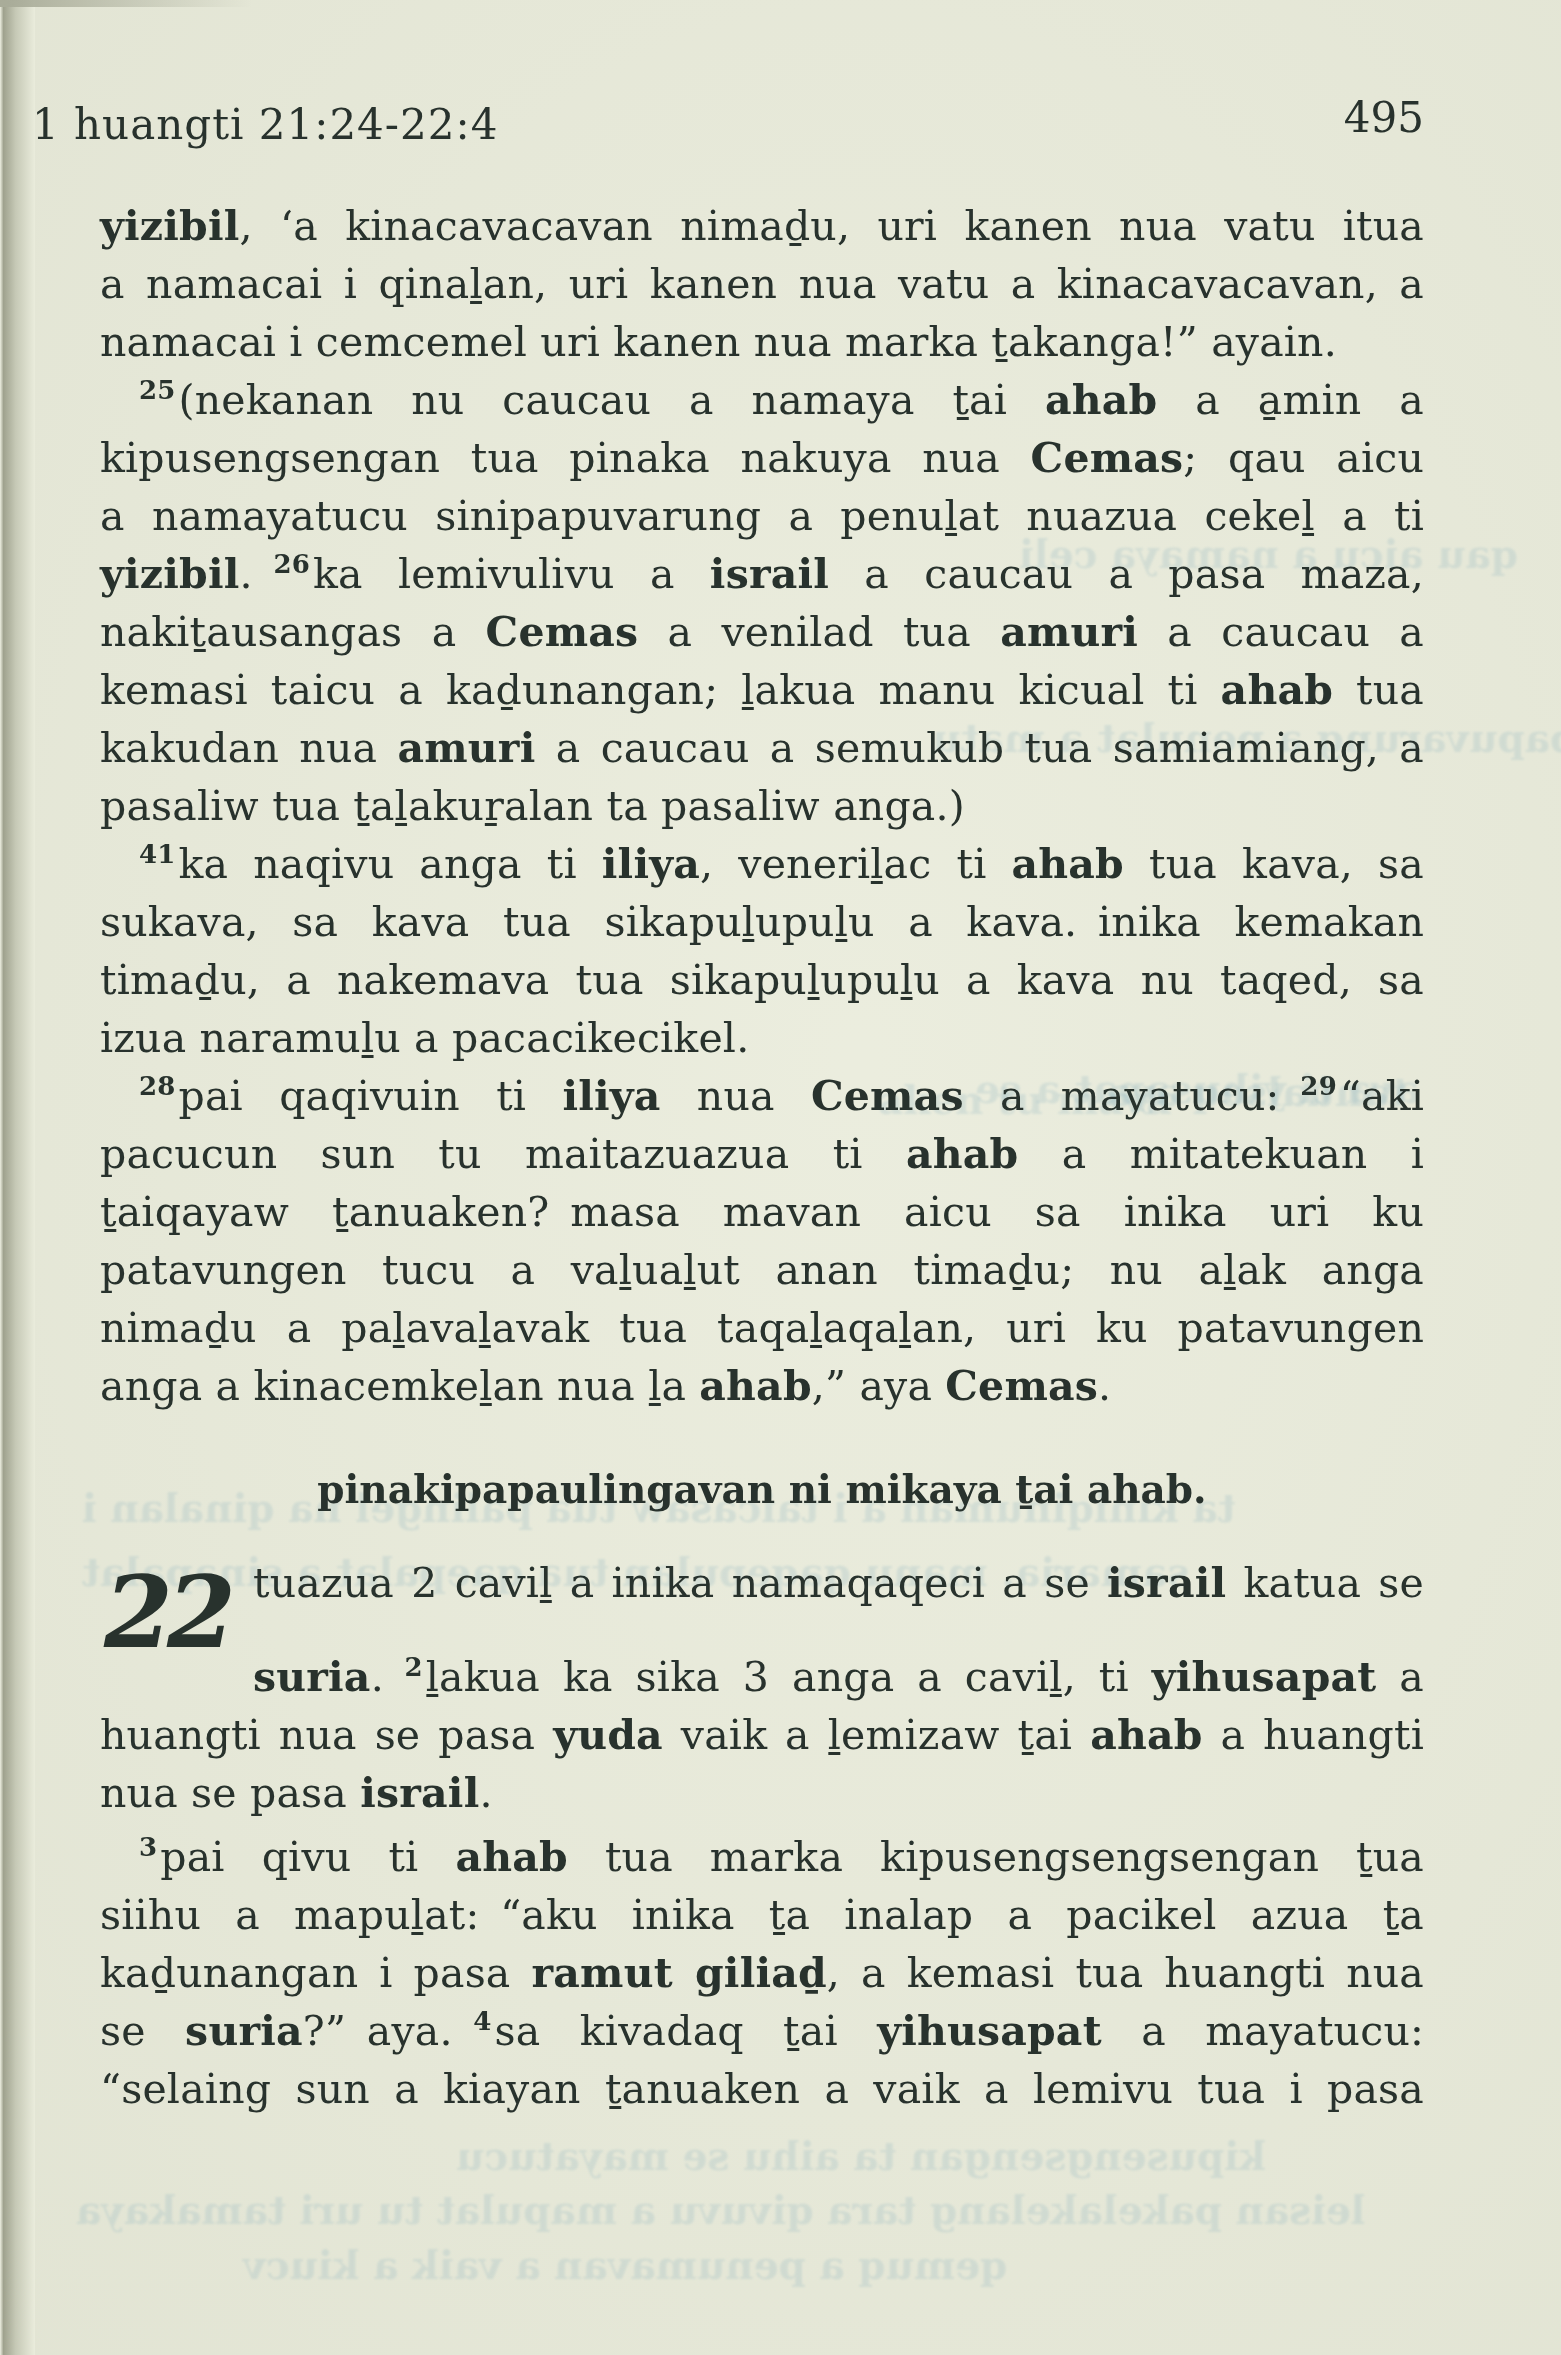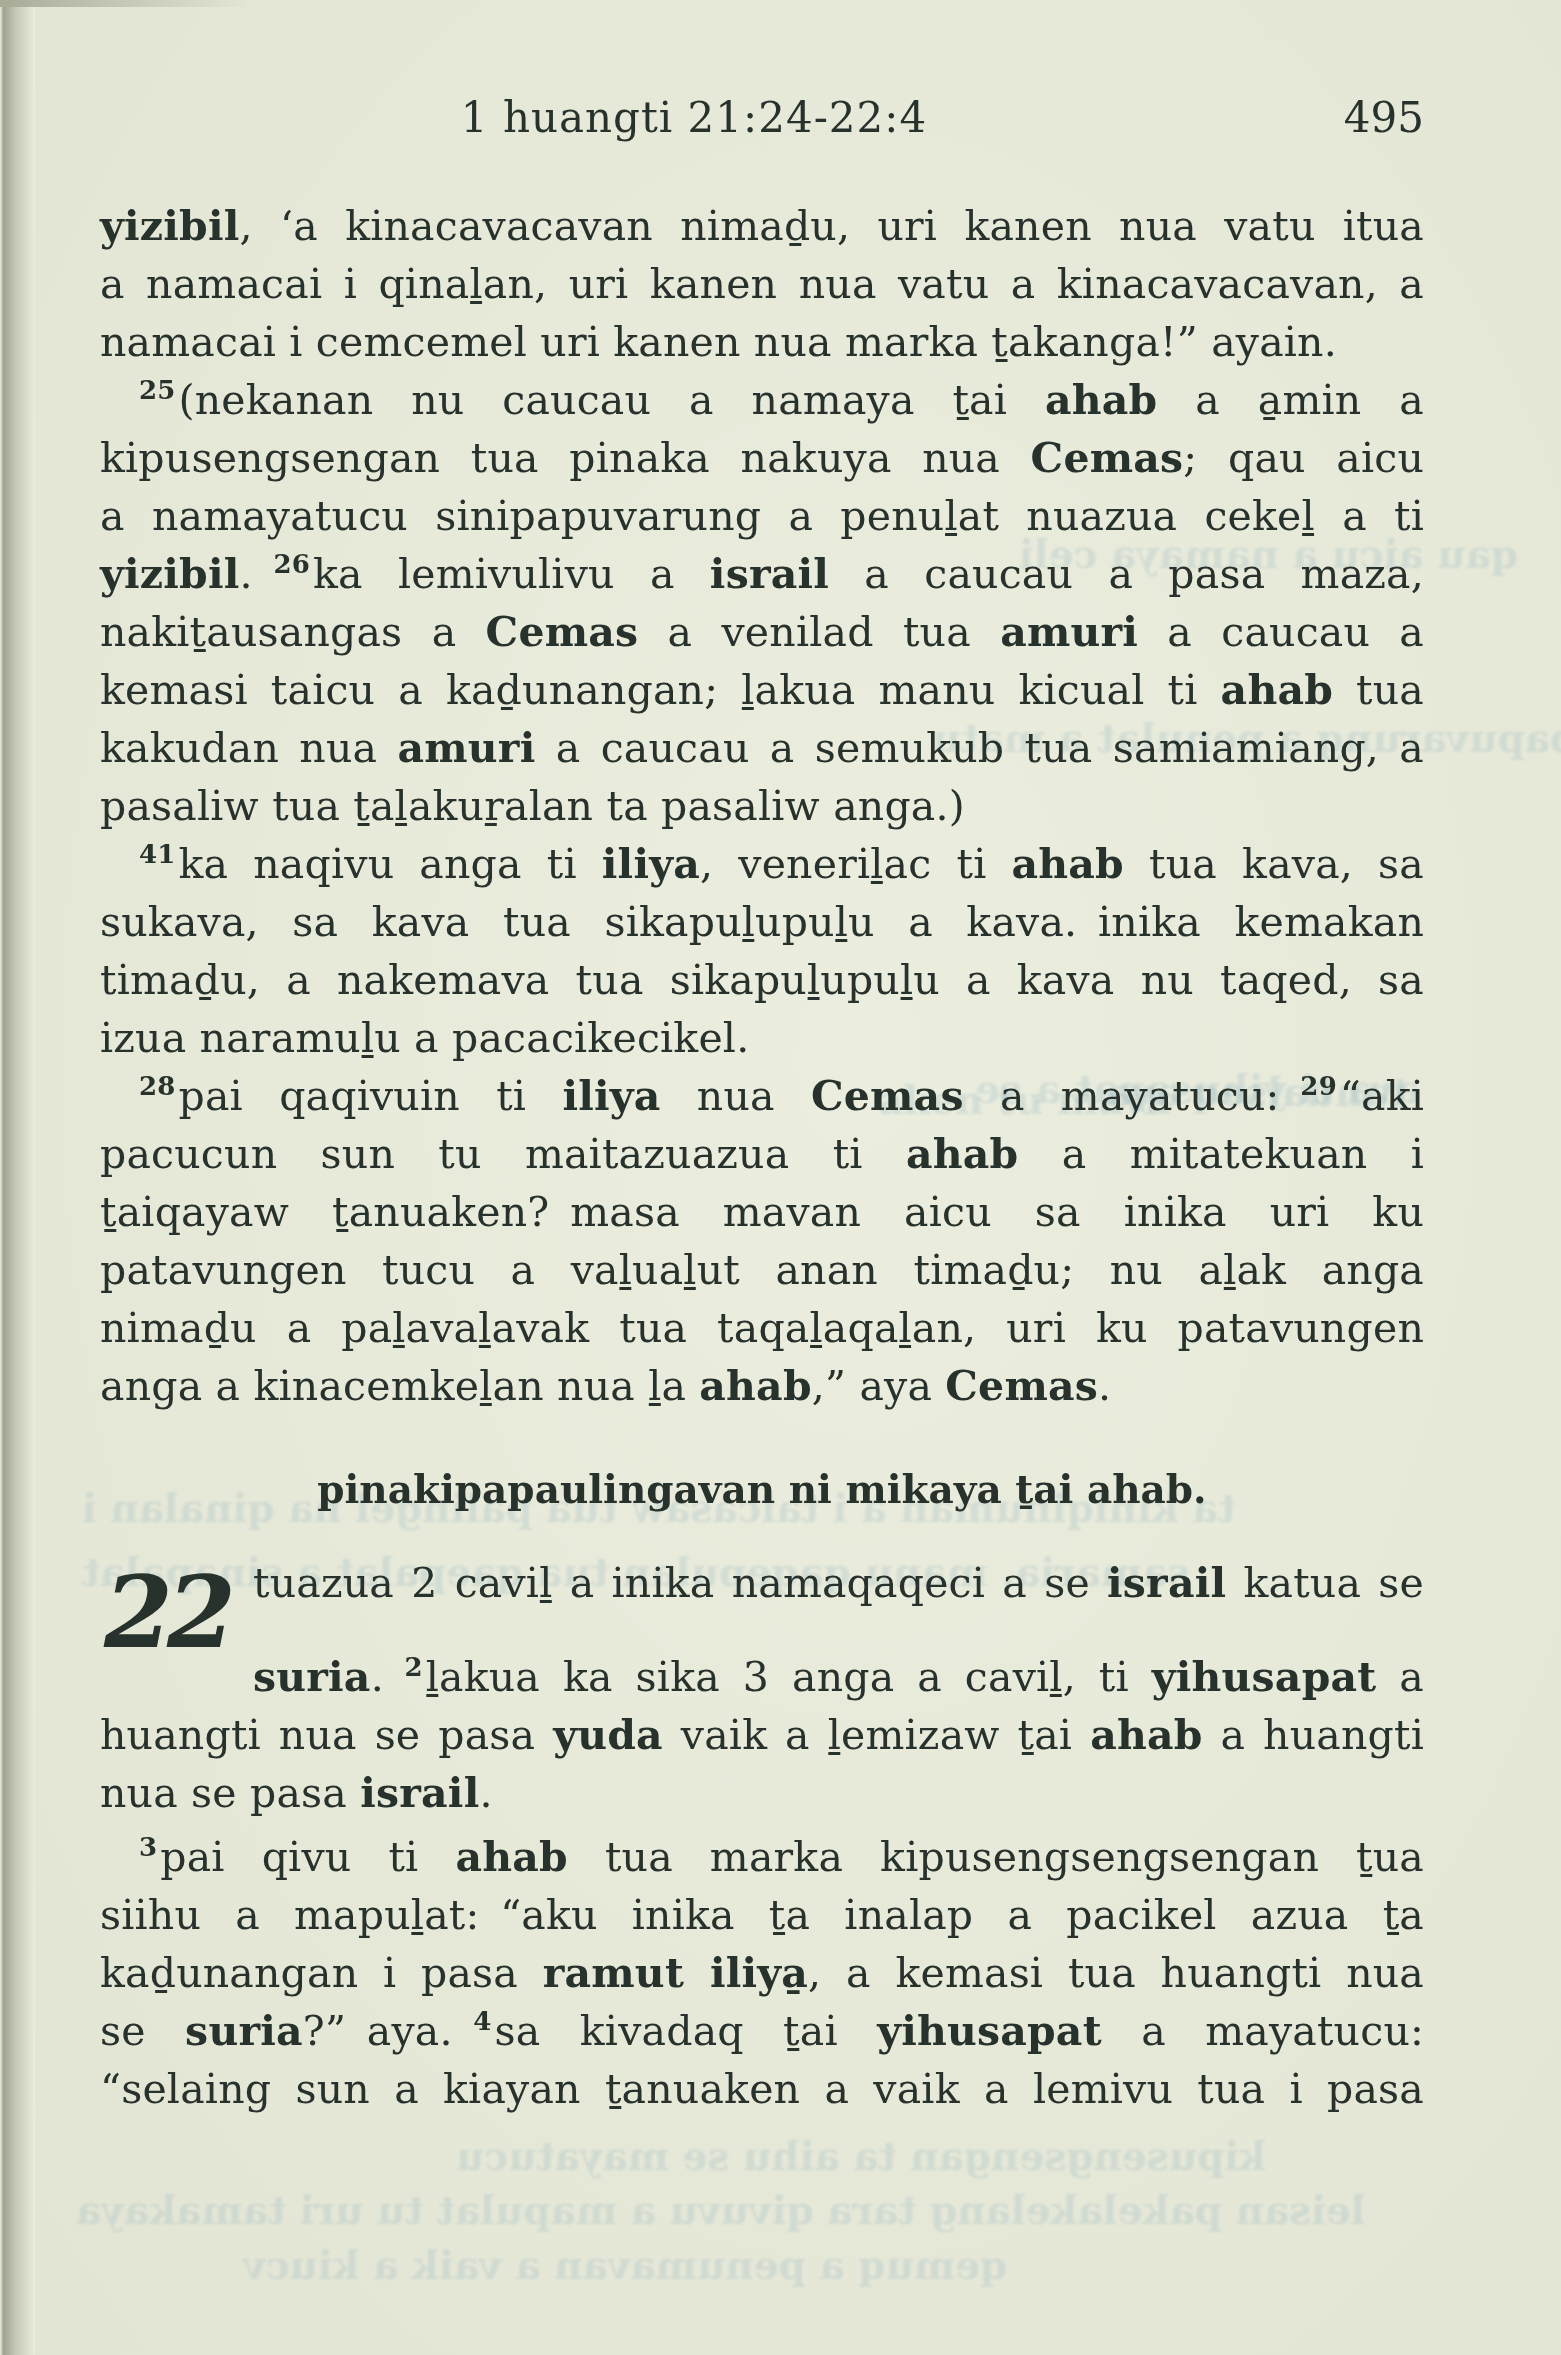--- a/index.html
+++ b/index.html
@@ -29,22 +29,23 @@
   .vignette{
     position:absolute;inset:0;pointer-events:none;
     background:radial-gradient(ellipse at 55% 45%, rgba(255,255,255,0.06) 0%, rgba(120,125,100,0.07) 100%);
   }
   
   .running-head{
     position:absolute;left:100px;top:89px;width:1324px;height:58px;
     font-size:42px;line-height:58px;
   }
   .running-head .ref{
-    display:block;text-align:center;transform:translateX(-68px);
+    display:block;transform:translateX(-68px);
     letter-spacing:1px;
+    margin-top:7px;
   }
   .running-head .pageno{
     position:absolute;right:0;top:0;
   }
   
   .column{
     position:absolute;left:100px;top:197px;width:1324px;
   }
   .line{
     height:58px;line-height:58px;font-size:41px;
@@ -137,19 +138,19 @@
       <div>
           <div class="line j pad">tuazua 2 caviḻ a inika namaqaqeci a se <b>israil</b> katua se</div>
           <div class="line j pad"><b>suria</b>. <sup>2</sup>ḻakua ka sika 3 anga a caviḻ, ti <b>yihusapat</b> a</div>
           <div class="line j">huangti nua se pasa <b>yuda</b> vaik a ḻemizaw ṯai <b>ahab</b> a huangti</div>
           <div class="line">nua se pasa <b>israil</b>.</div>
         </div>
     </div>
     <div class="part2">
         <div class="line j i"><sup>3</sup>pai qivu ti <b>ahab</b> tua marka kipusengsengsengan ṯua</div>
         <div class="line j">siihu a mapuḻat: “aku inika ṯa inalap a pacikel azua ṯa</div>
-        <div class="line j">kaḏunangan i pasa <b>ramut iliya̱</b>, a kemasi tua huangti nua</div>
+        <div class="line j">kaḏunangan i pasa <b>ramut giliaḏ</b>, a kemasi tua huangti nua</div>
         <div class="line j">se <b>suria</b>?” aya. <sup>4</sup>sa kivadaq ṯai <b>yihusapat</b> a mayatucu:</div>
         <div class="line j">“selaing sun a kiayan ṯanuaken a vaik a lemivu tua i pasa</div>
       </div>
   </div>
 </div>
 
 
 </body></html>

